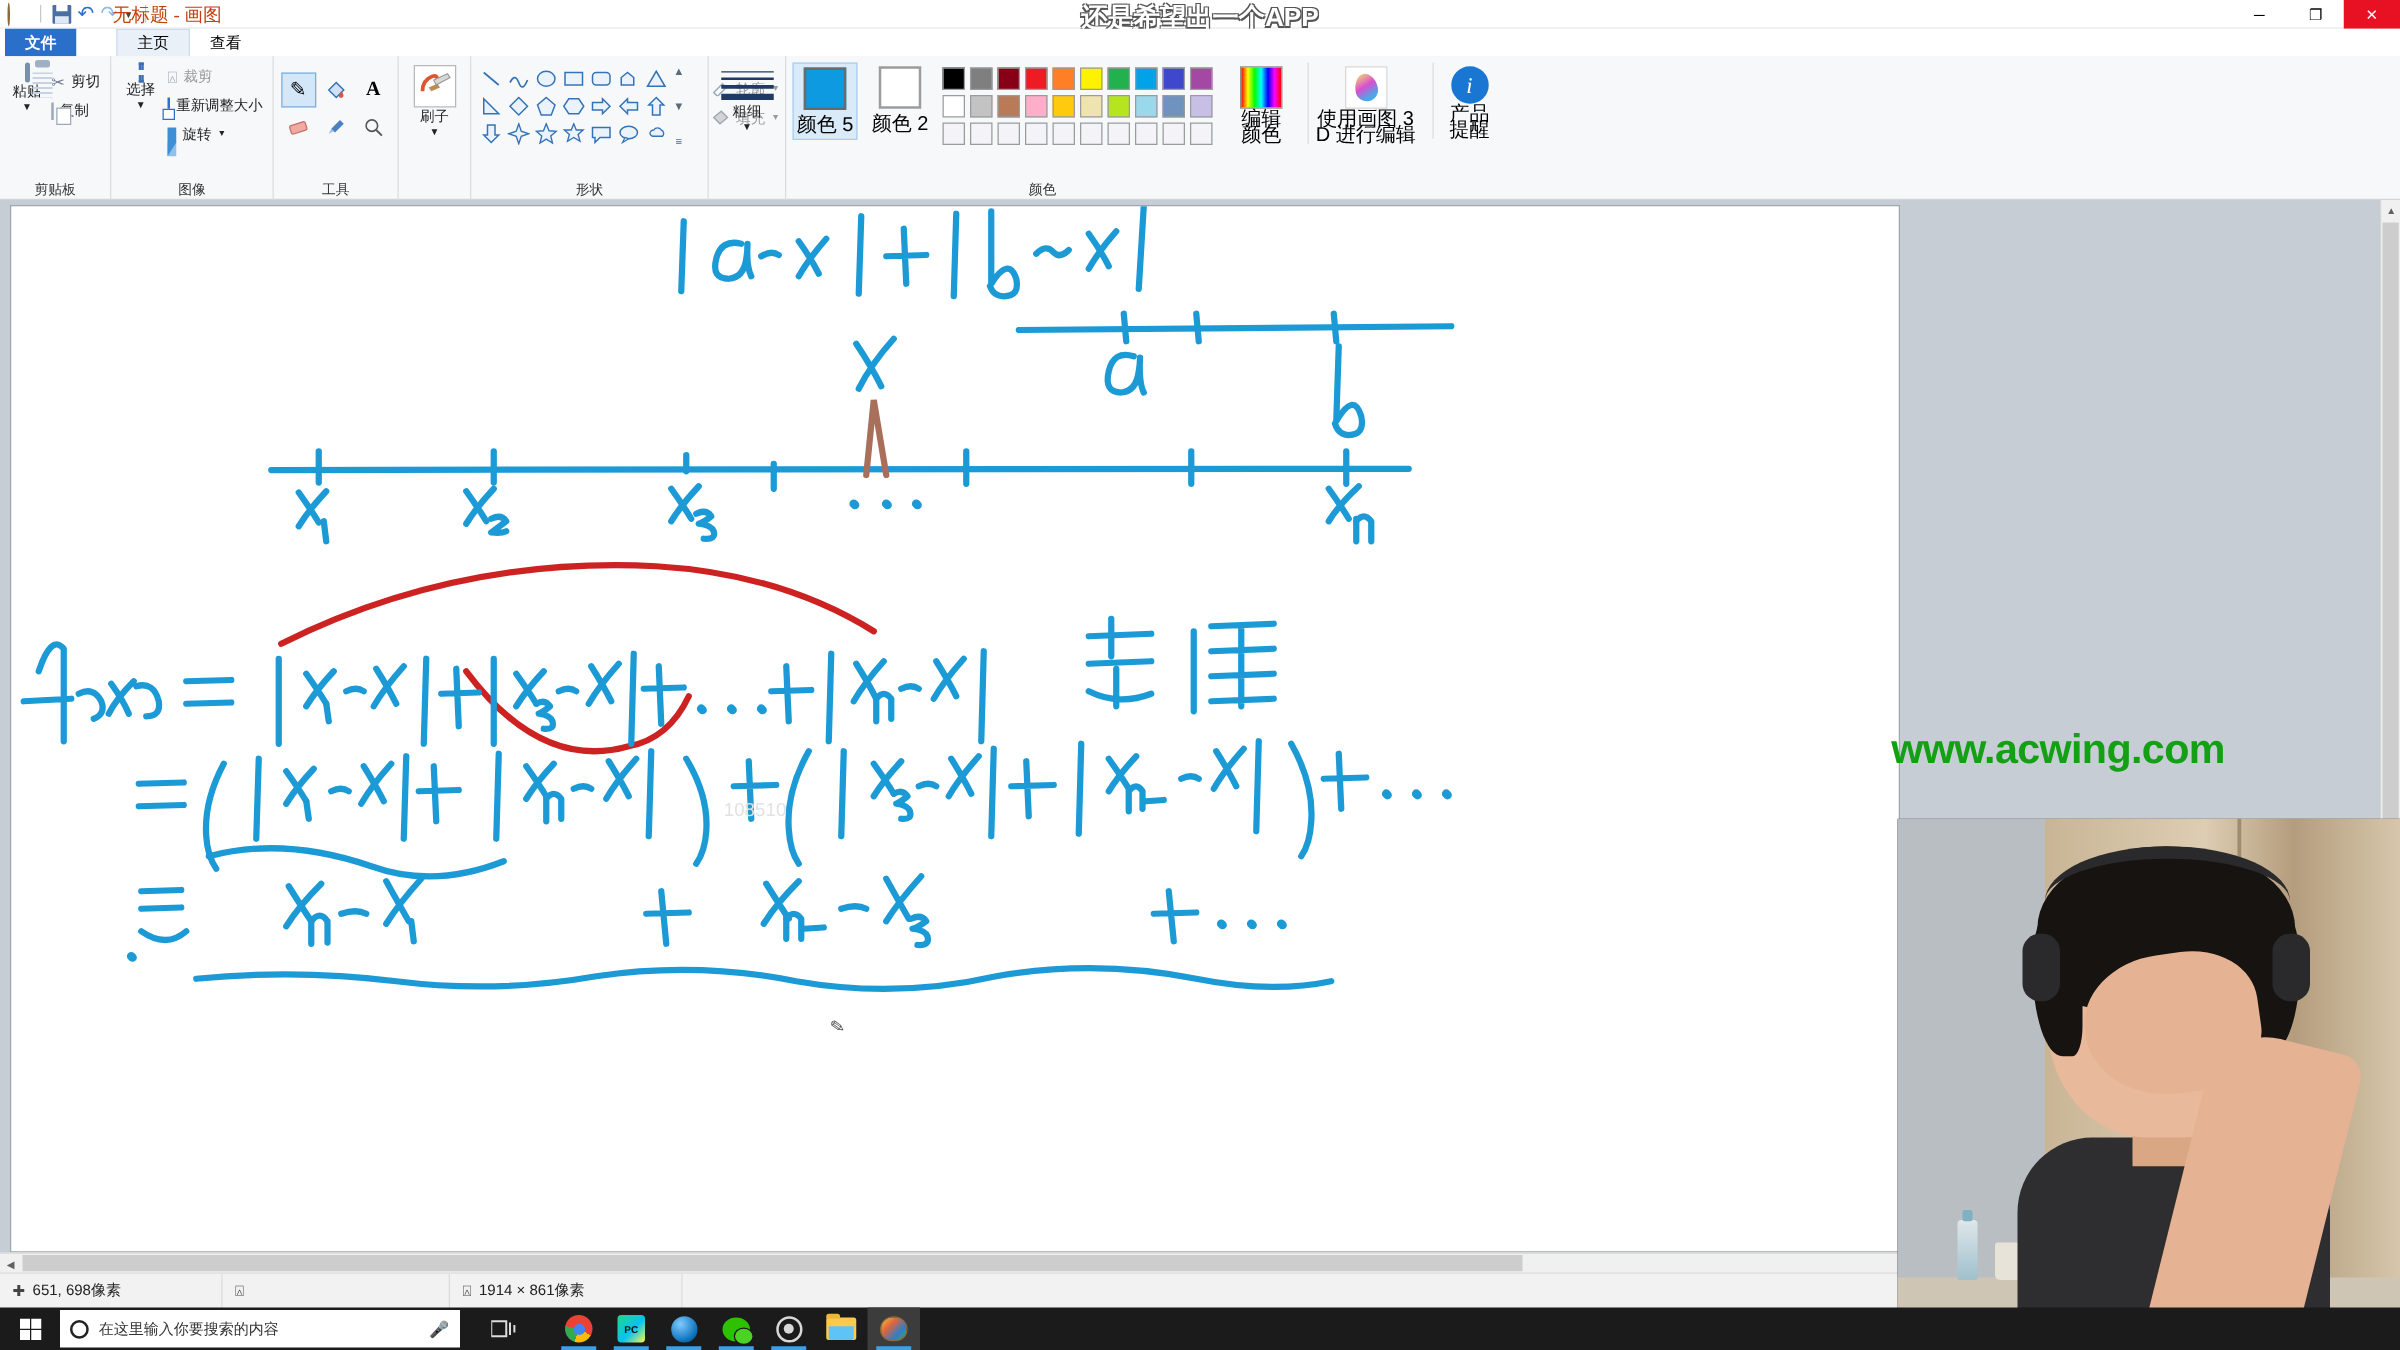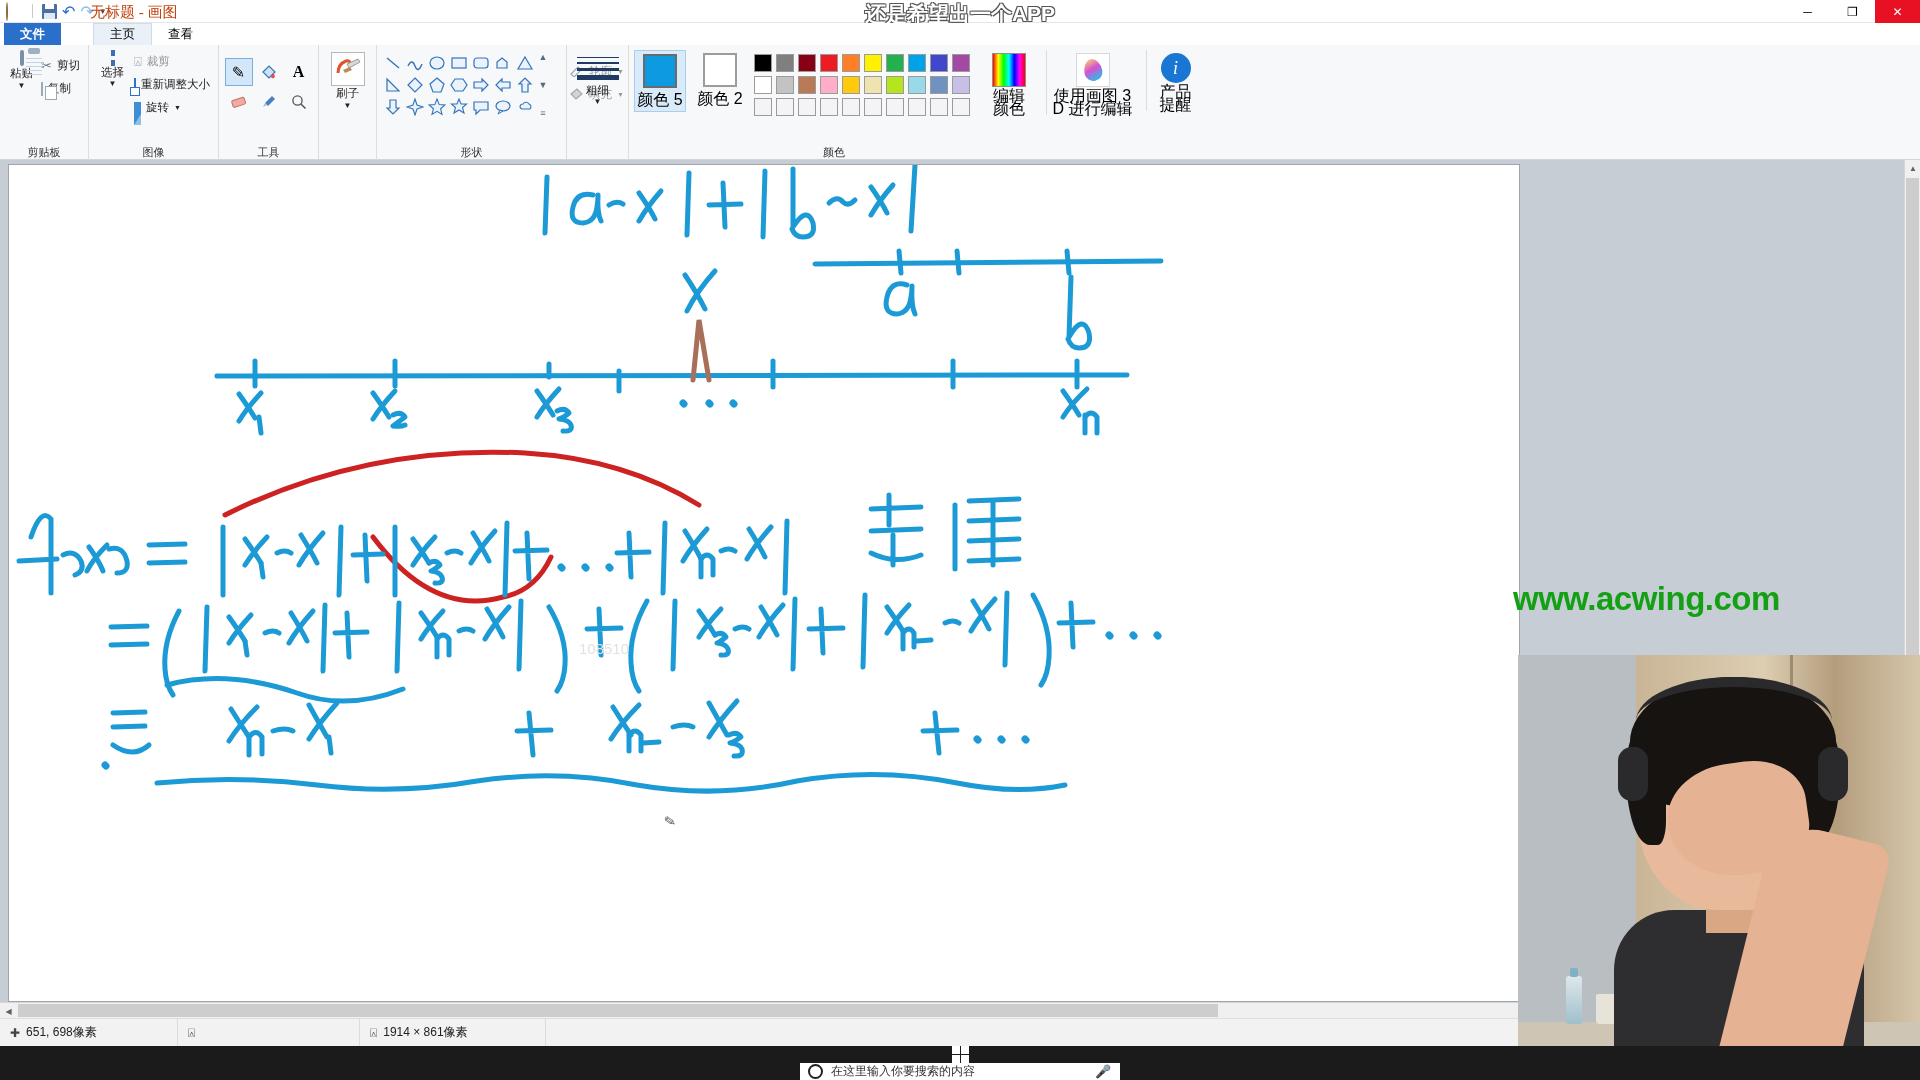--- a/index.html
+++ b/index.html
@@ -182,21 +182,21 @@
      border-right: 1px solid #dcdcdc; }
   .st-ico { font-size: 12px; color: #444; }
   .zoombox { margin-left: auto; display: flex; align-items: center; gap: 8px; padding-right: 14px; }
   .zoom-minus, .zoom-plus { font-size: 13px; color: #333; }
   .zoom-track { width: 110px; height: 3px; background: #b9b9b9; position: relative; }
   .zoom-knob { position: absolute; left: 14px; top: -5px; width: 6px; height: 13px; background: #5c5c5c; }
 
   
   .taskbar {
     position: absolute; left: 0; top: 1046px; width: 1920px; height: 34px;
-    background: #1b1b1b; display: flex; align-items: center; flex-direction: column;
+    background: #1b1b1b; display: flex; align-items: center;
   }
   .start {
     width: 48px; height: 34px; display: flex; align-items: center; justify-content: center;
   }
   .win-logo { width: 17px; height: 17px; display: grid; grid-template-columns: 8px 8px; grid-template-rows: 8px 8px; gap: 1px; }
   .win-logo i { background: #ffffff; display: block; }
   .searchbox {
     width: 320px; height: 30px; background: #ffffff; display: flex; align-items: center;
     gap: 8px; padding: 0 8px; color: #333; font-size: 12px;
   }

